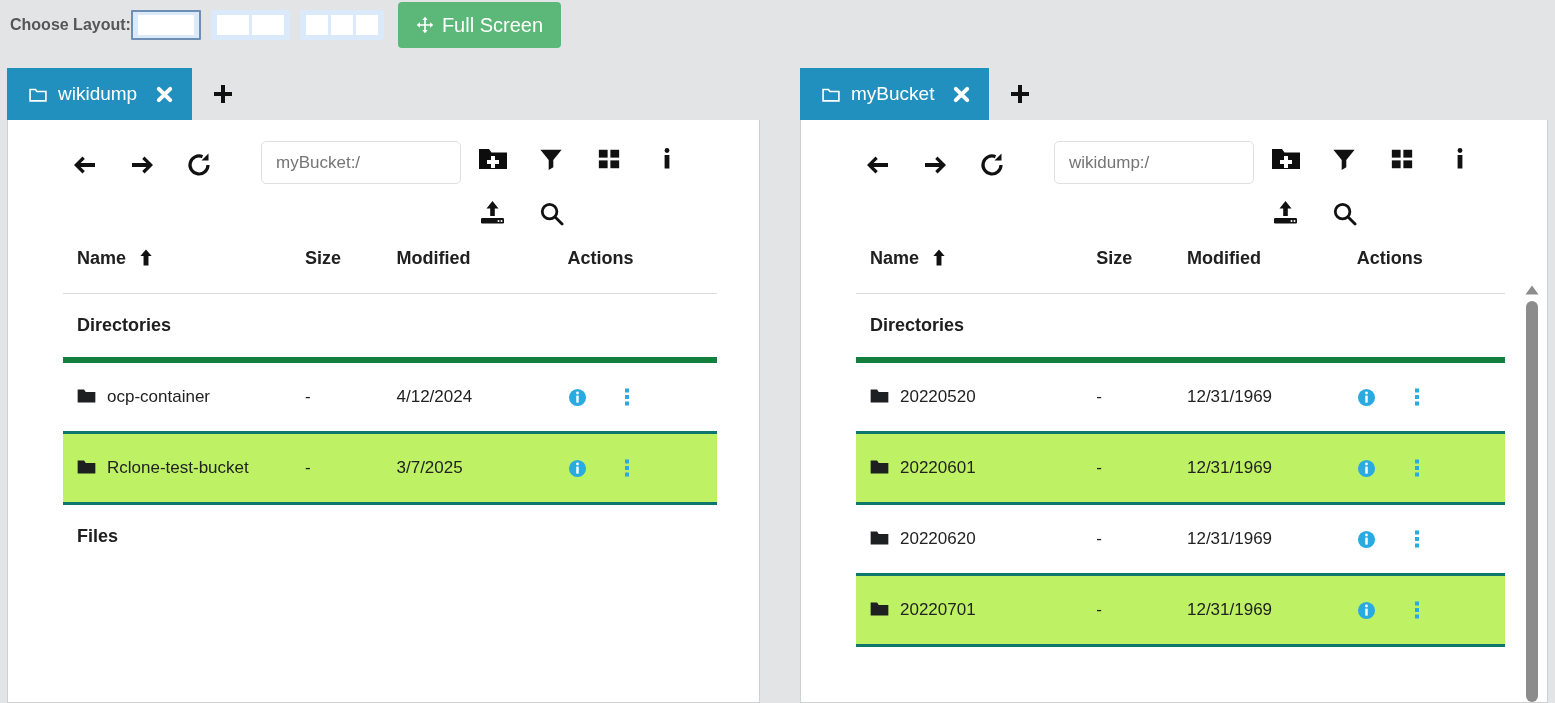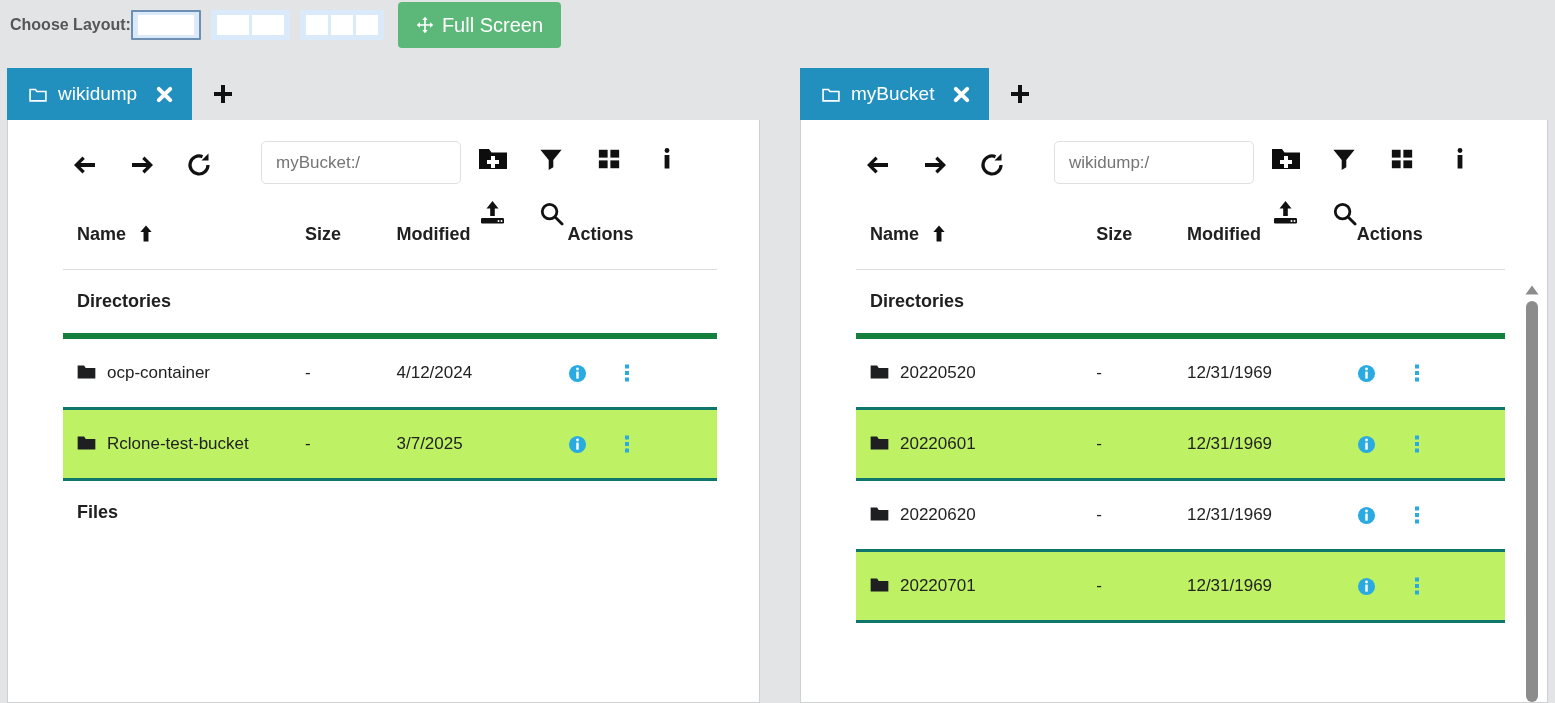--- a/index.html
+++ b/index.html
@@ -172,21 +172,21 @@
     width: 30px; height: 30px;
     display: inline-flex;
     align-items: center;
     justify-content: center;
     cursor: pointer;
   }
 
   
   .file-table {
     position: absolute;
-    left: 55px; top: 104px;
+    left: 55px; top: 128px;
     right: 42px;
     border-collapse: collapse;
     width: calc(100% - 97px);
     table-layout: fixed;
   }
   .file-table th {
     text-align: left;
     font-size: 18px;
     font-weight: bold;
     color: #202020;

